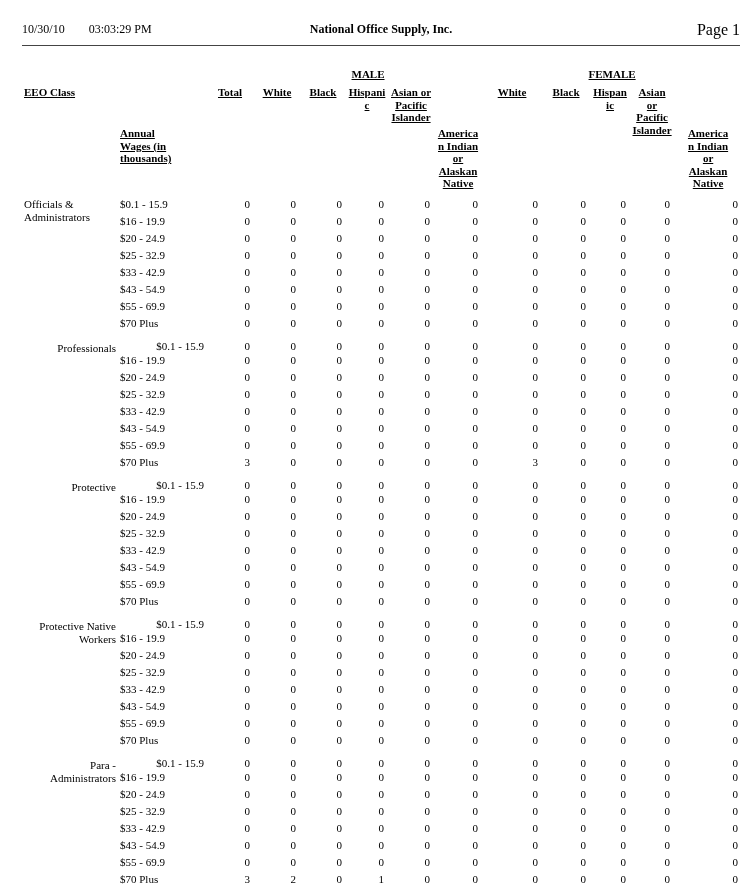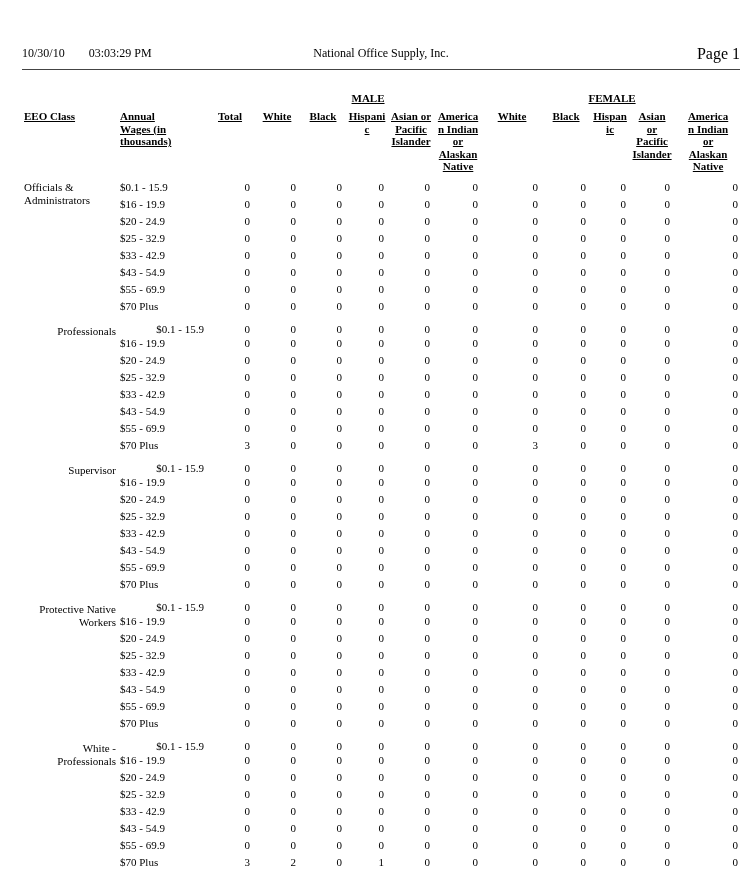--- a/index.html
+++ b/index.html
@@ -6,33 +6,33 @@
   html, body { background: #ffffff; }
   body {
     width: 756px;
     min-height: 888px;
     font-family: "Liberation Serif", serif;
     color: #000000;
   }
   .page { width: 756px; padding: 20px 16px 0 22px; }
 
   
-  .report-header { display: flex; align-items: flex-start; margin-top: 24px; }
+  .report-header { display: flex; align-items: flex-start; }
   .rh-left { flex: 1; font-size: 12px; line-height: 19px; }
   .rh-left .time { margin-left: 24px; }
   .rh-center { text-align: center; }
-  .company { font-size: 12px; font-weight: normal; line-height: 19px; }
+  .company { font-size: 12px; font-weight: bold; line-height: 19px; }
   .title { font-size: 17px; font-weight: bold; line-height: 24px; }
   .rh-right { flex: 1; text-align: right; font-size: 16px; line-height: 19px; }
   .rule { border-top: 1px solid #444444; margin-top: 6px; height: 0; }
 
   
   table { border-collapse: collapse; table-layout: fixed; width: 720px; margin-top: 22px; }
   th { font-weight: bold; font-size: 11px; vertical-align: top; text-align: center; padding: 0 2px; line-height: 12.5px; }
-  th .u { text-decoration: underline; overflow-wrap: anywhere; }
+  th .u { text-decoration: underline; overflow-wrap: anywhere; margin-top: 41px; }
   tr.gender-row th { height: 18px; vertical-align: top; }
   tr.col-head th { padding-bottom: 6px; }
   th.left { text-align: left; }
   th.annual .u { display: inline-block; max-width: 52px; text-align: left; }
   th.narrow .u { display: inline-block; max-width: 46px; }
 
   td { font-size: 11px; height: 17px; line-height: 12px; vertical-align: middle; padding: 0 2px; }
   td.eeo-class { vertical-align: top; padding-top: 2px; line-height: 13px; }
   td.wage { text-align: left; }
   td.num { text-align: right; padding-right: 4px; }
@@ -315,21 +315,21 @@
           <td class="num">0</td>
           <td class="num">0</td>
           <td class="num">0</td>
           <td class="num">3</td>
           <td class="num">0</td>
           <td class="num">0</td>
           <td class="num">0</td>
           <td class="num">0</td>
         </tr>
         <tr class="group-start">
-          <td rowspan="8" class="eeo-class">Supervisor</td>
+          <td rowspan="8" class="eeo-class">Protective</td>
           <td class="wage">$0.1 - 15.9</td>
           <td class="num">0</td>
           <td class="num">0</td>
           <td class="num">0</td>
           <td class="num">0</td>
           <td class="num">0</td>
           <td class="num">0</td>
           <td class="num">0</td>
           <td class="num">0</td>
           <td class="num">0</td>
@@ -541,21 +541,21 @@
           <td class="num">0</td>
           <td class="num">0</td>
           <td class="num">0</td>
           <td class="num">0</td>
           <td class="num">0</td>
           <td class="num">0</td>
           <td class="num">0</td>
           <td class="num">0</td>
         </tr>
         <tr class="group-start">
-          <td rowspan="8" class="eeo-class">White - Professionals</td>
+          <td rowspan="8" class="eeo-class">Para - Administrators</td>
           <td class="wage">$0.1 - 15.9</td>
           <td class="num">0</td>
           <td class="num">0</td>
           <td class="num">0</td>
           <td class="num">0</td>
           <td class="num">0</td>
           <td class="num">0</td>
           <td class="num">0</td>
           <td class="num">0</td>
           <td class="num">0</td>

